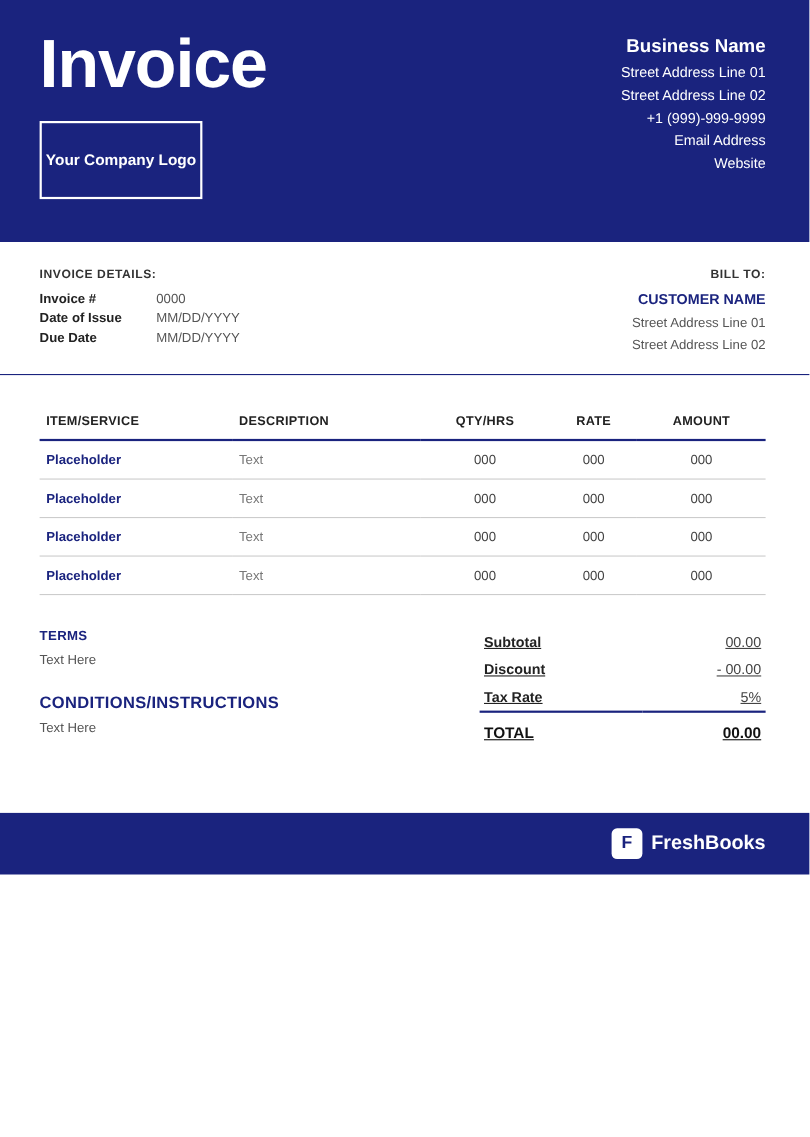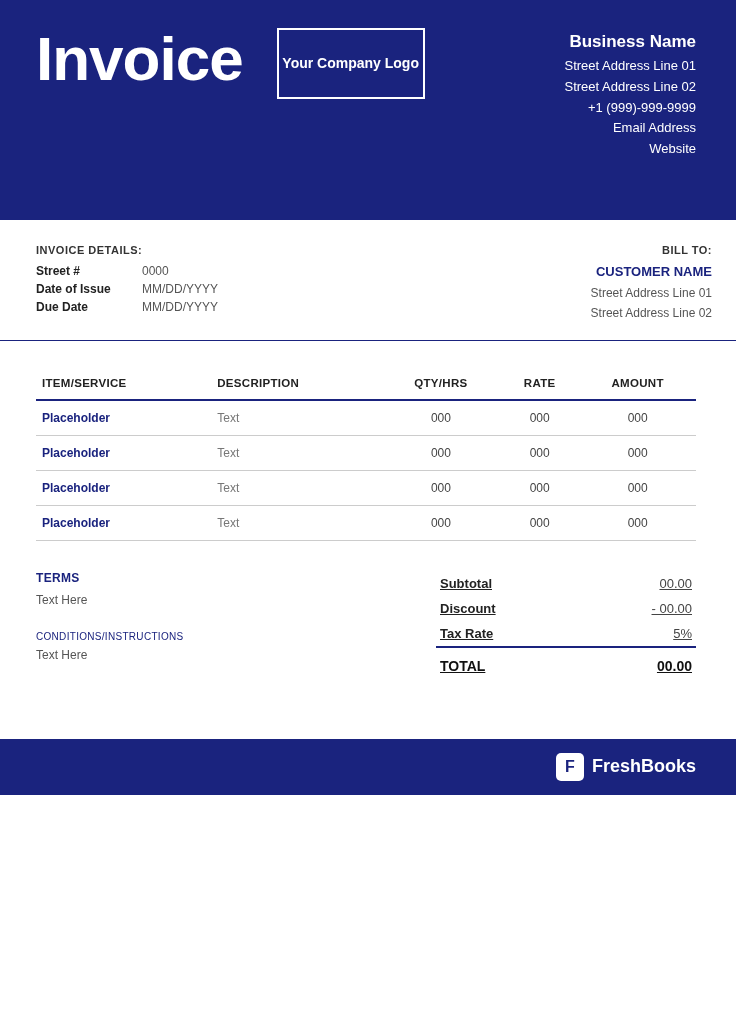--- a/index.html
+++ b/index.html
@@ -15,21 +15,21 @@
     
     .header {
       background: #1a237e;
       color: #fff;
       display: flex;
       justify-content: space-between;
       align-items: flex-start;
       padding: 28px 40px 28px 36px;
       min-height: 220px;
     }
-    .header-left { display: flex; flex-direction: row; gap: 34px; }
+    .header-left { display: flex; flex-direction: column; gap: 20px; }
     .invoice-title {
       font-size: 62px;
       font-weight: 900;
       color: #fff;
       line-height: 1;
       letter-spacing: -1px;
     }
     .logo-box {
       width: 148px;
       height: 71px;
@@ -62,21 +62,21 @@
     .header-right .info-line {
       font-size: 13px;
       color: #fff;
       line-height: 1.6;
     }
 
     
     .details-section {
       display: flex;
       justify-content: space-between;
-      padding: 24px 24px 16px 36px;
+      padding: 24px 40px 16px 36px;
       border-bottom: 1.5px solid #1a237e;
     }
     .details-left {}
     .details-label {
       font-size: 11px;
       font-weight: 700;
       color: #333;
       letter-spacing: 0.5px;
       margin-bottom: 8px;
       text-transform: uppercase;
@@ -166,22 +166,22 @@
     .terms-label {
       font-size: 12px;
       font-weight: 900;
       color: #1a237e;
       margin-bottom: 8px;
       text-transform: uppercase;
       letter-spacing: 0.3px;
     }
     .terms-text { font-size: 12px; color: #555; margin-bottom: 24px; }
     .conditions-label {
-      font-size: 10px;
-      font-weight: 400;
+      font-size: 15px;
+      font-weight: 700;
       color: #1a237e;
       text-transform: uppercase;
       letter-spacing: 0.3px;
       margin-bottom: 6px;
     }
     .conditions-text { font-size: 12px; color: #555; }
 
     .totals-right { width: 260px; }
     .totals-table { width: 100%; border-collapse: collapse; }
     .totals-table tr td {
@@ -254,21 +254,21 @@
     <div class="info-line">+1 (999)-999-9999</div>
     <div class="info-line">Email Address</div>
     <div class="info-line">Website</div>
   </div>
 </div>
 
 <div class="details-section">
   <div class="details-left">
     <div class="details-label">INVOICE DETAILS:</div>
     <div class="detail-row">
-      <span class="detail-key">Street #</span>
+      <span class="detail-key">Invoice #</span>
       <span class="detail-val">0000</span>
     </div>
     <div class="detail-row">
       <span class="detail-key">Date of Issue</span>
       <span class="detail-val">MM/DD/YYYY</span>
     </div>
     <div class="detail-row">
       <span class="detail-key">Due Date</span>
       <span class="detail-val">MM/DD/YYYY</span>
     </div>

